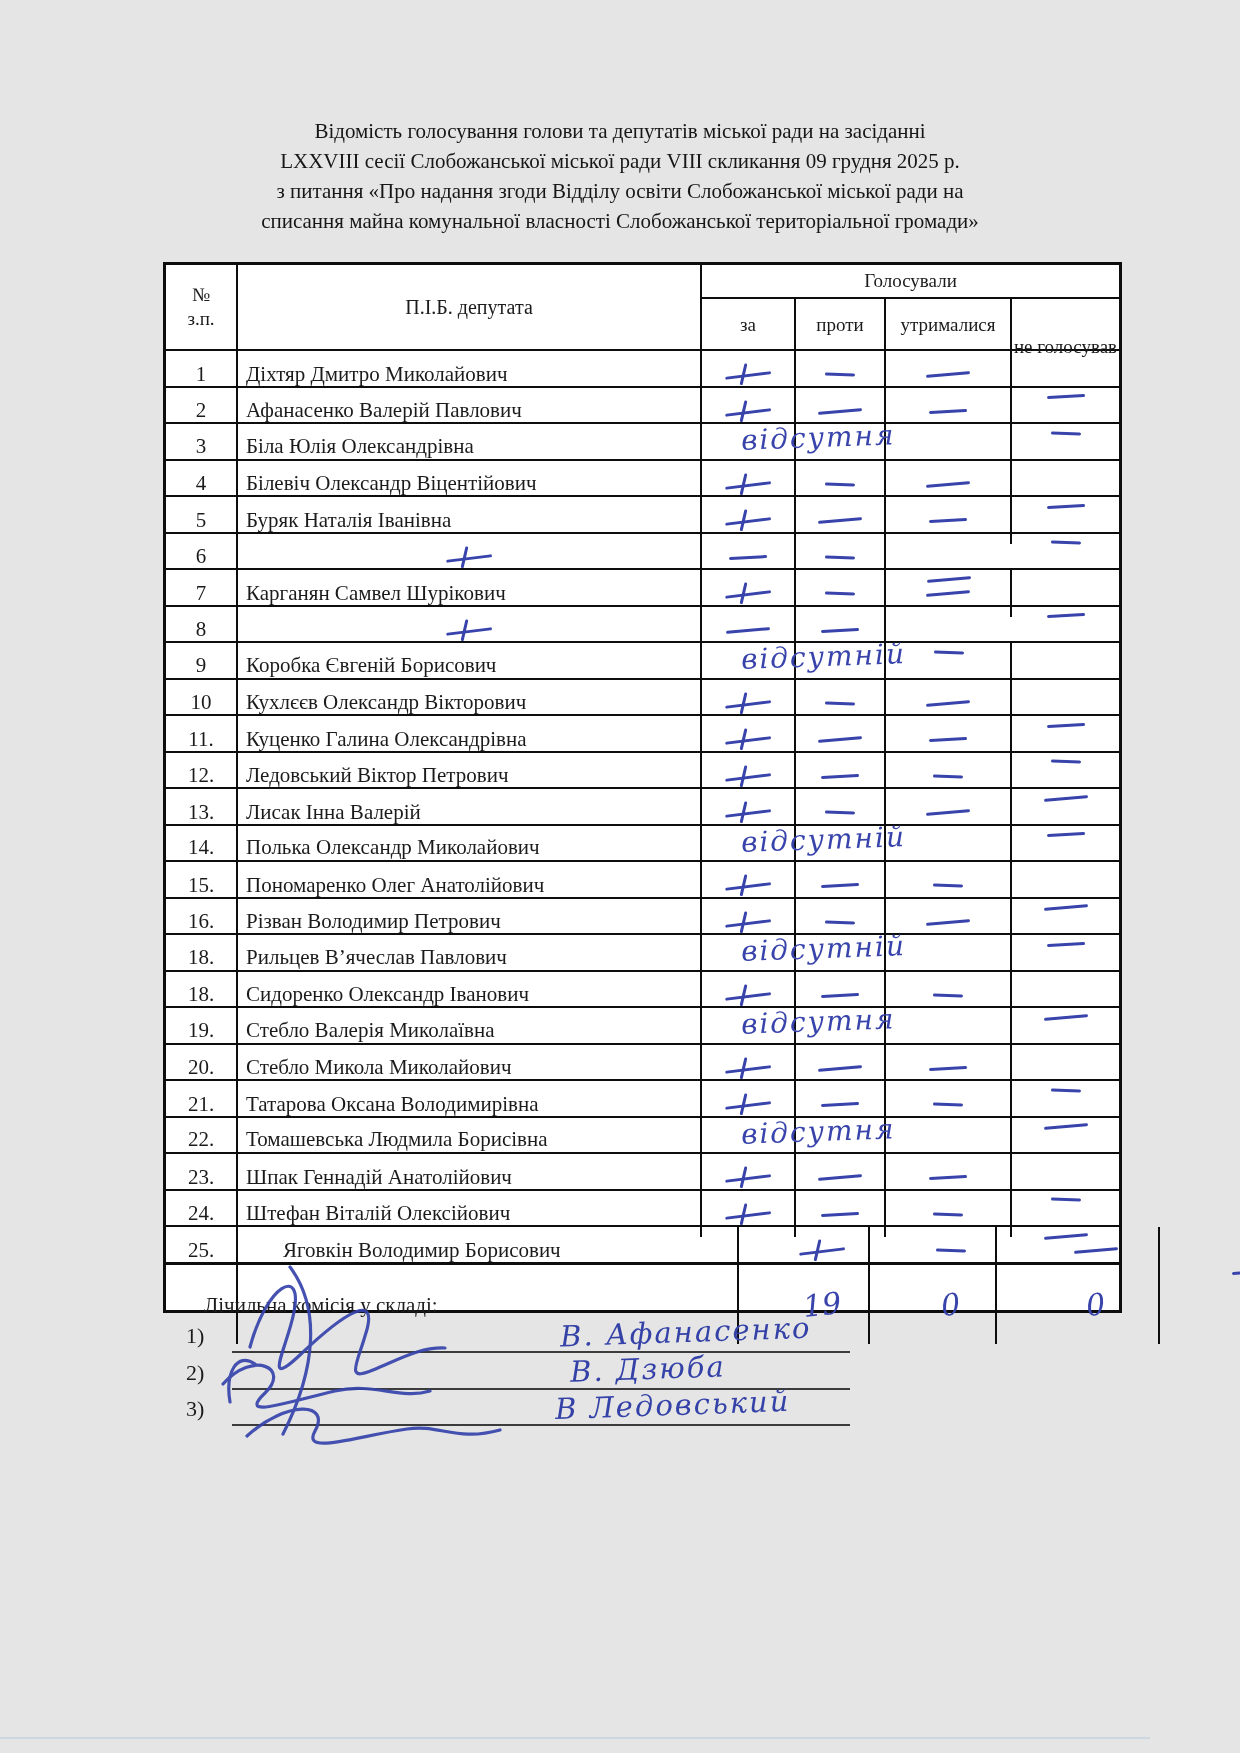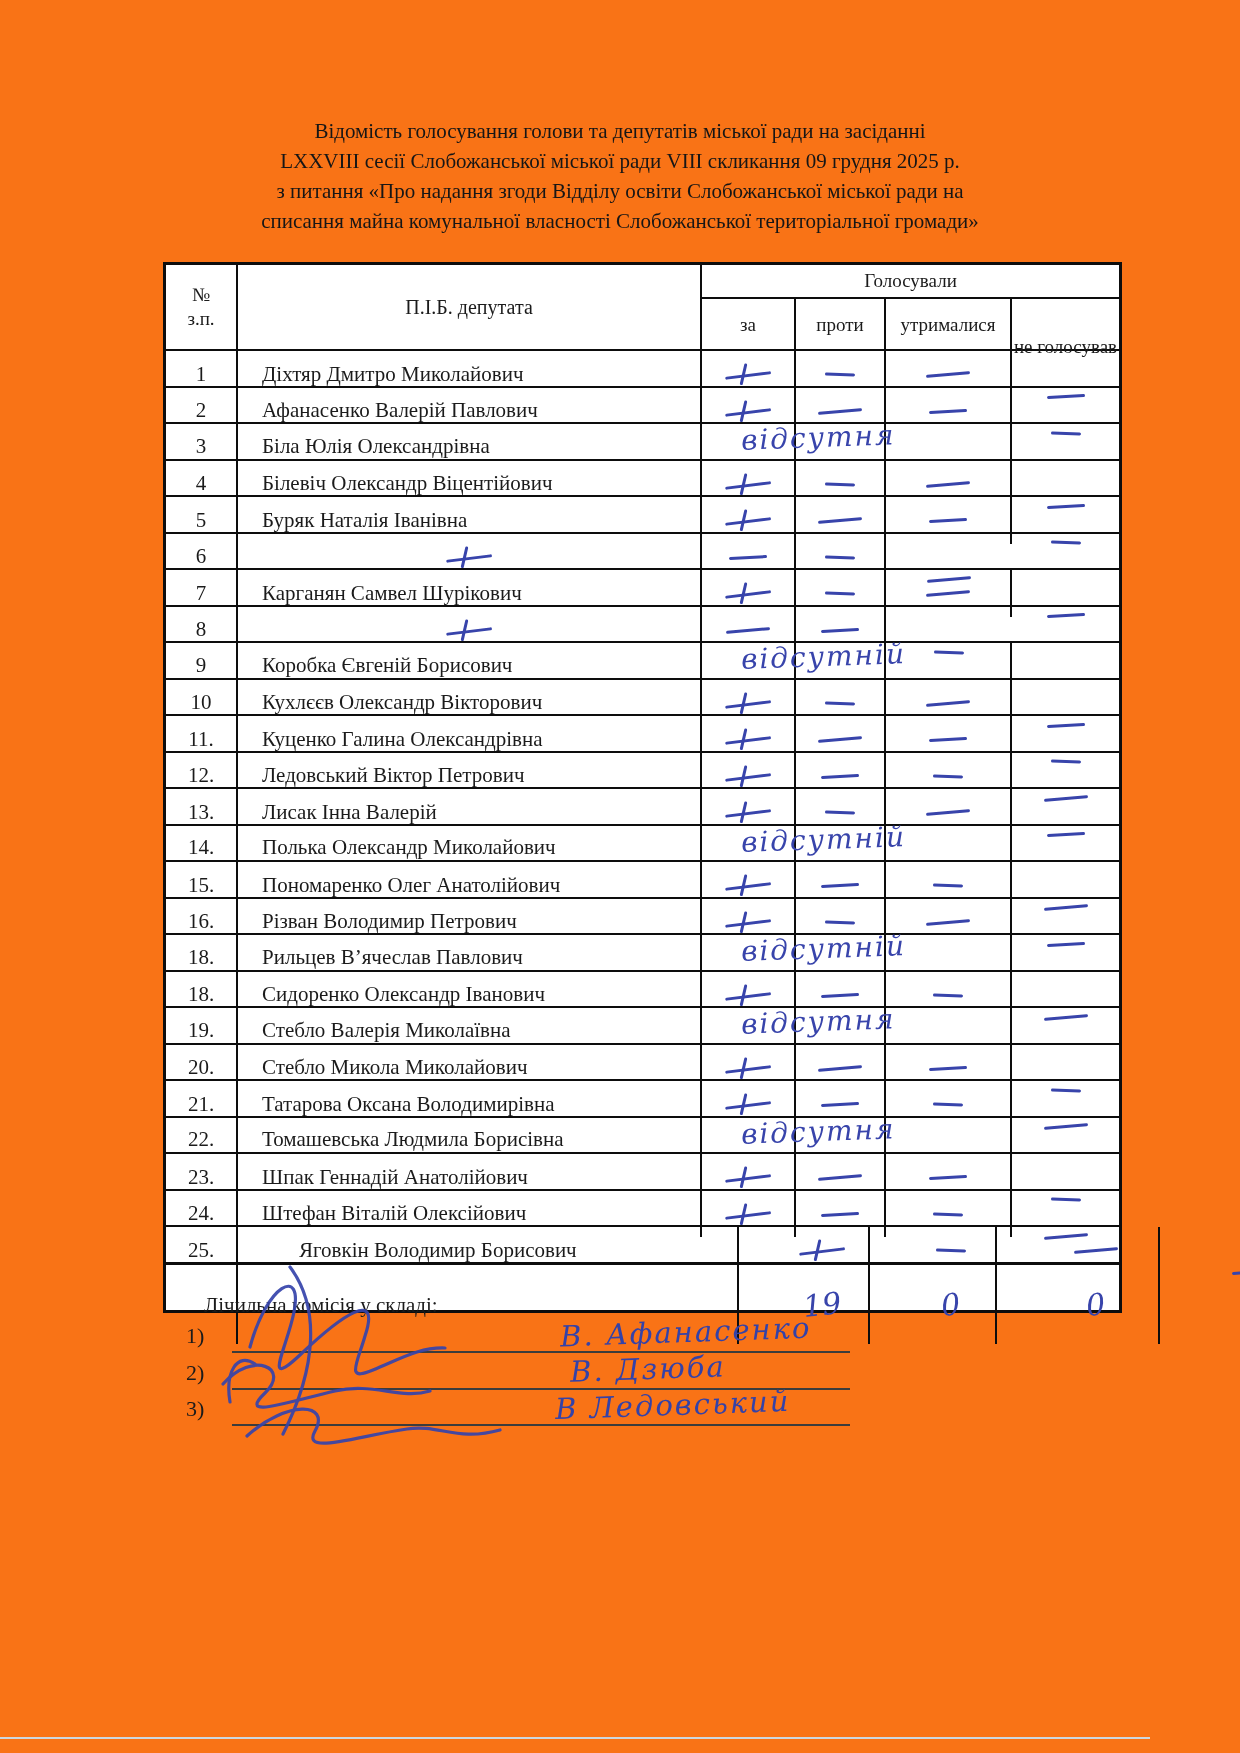--- a/index.html
+++ b/index.html
@@ -1,18 +1,18 @@
 <!DOCTYPE html>
 <html lang="uk"><head>
 <meta charset="utf-8">
 <style>
   html,body{margin:0;padding:0;background:#ffffff;}
   .page{
     position:relative;width:1240px;height:1753px;margin:0 auto;
-    background:#f97316;overflow:hidden;
+    background:#e5e5e5;overflow:hidden;
     font-family:"Liberation Serif", serif;color:#1b1b1b;
   }
   
   .title{
     position:absolute;left:160px;top:116px;width:920px;
     text-align:center;font-size:21px;line-height:30px;color:#161616;
   }
   .title p{margin:0;}
   
   .vote-table{
@@ -27,21 +27,21 @@
     font-size:19px;
   }
   .cell.last{border-right:none;margin-top:44px;}
   .h-num{grid-row:1/3;grid-column:1;flex-direction:column;line-height:24px;}
   .h-name{grid-row:1/3;grid-column:2;font-size:20px;}
   .h-group{grid-row:1;grid-column:3/7;border-right:none;border-bottom:2px solid #0d0d0d;font-family:Liberation Serif, serif;}
   .h-sub{grid-row:2;line-height:21px;text-align:left;}
   .trow{height:34.5px;border-bottom:2px solid #0d0d0d;position:relative;}
   .trow:last-of-type{border-bottom:none;gap:37px;}
   .trow .cell{font-size:21px;}
-  .c-name{justify-content:flex-start;padding-left:24px;white-space:nowrap;overflow:visible;text-align:center;}
+  .c-name{justify-content:flex-start;padding-left:8px;white-space:nowrap;overflow:visible;text-align:center;}
   .c-num{font-size:19.5px;}
   .totals{height:45px;border-top:3px solid #0d0d0d;border-bottom:none;}
   .plus{position:relative;display:inline-block;width:46px;height:24px;transform:rotate(-3deg);}
   .plus::before{content:"";position:absolute;left:0;right:0;top:12px;height:2.6px;background:#3844ab;border-radius:2px;transform:rotate(-4deg);}
   .plus::after{content:"";position:absolute;left:17px;top:1px;width:2.6px;height:22px;background:#3844ab;border-radius:2px;transform:rotate(16deg);}
   .dash{display:inline-block;width:38px;height:2.6px;background:#3844ab;border-radius:2px;transform:rotate(-3deg);}
   .dash.v1{width:30px;transform:rotate(2deg);}
   .dash.v2{width:44px;transform:rotate(-5deg);}
   .absent-word{
     position:absolute;left:575px;top:-3px;z-index:3;white-space:nowrap;

